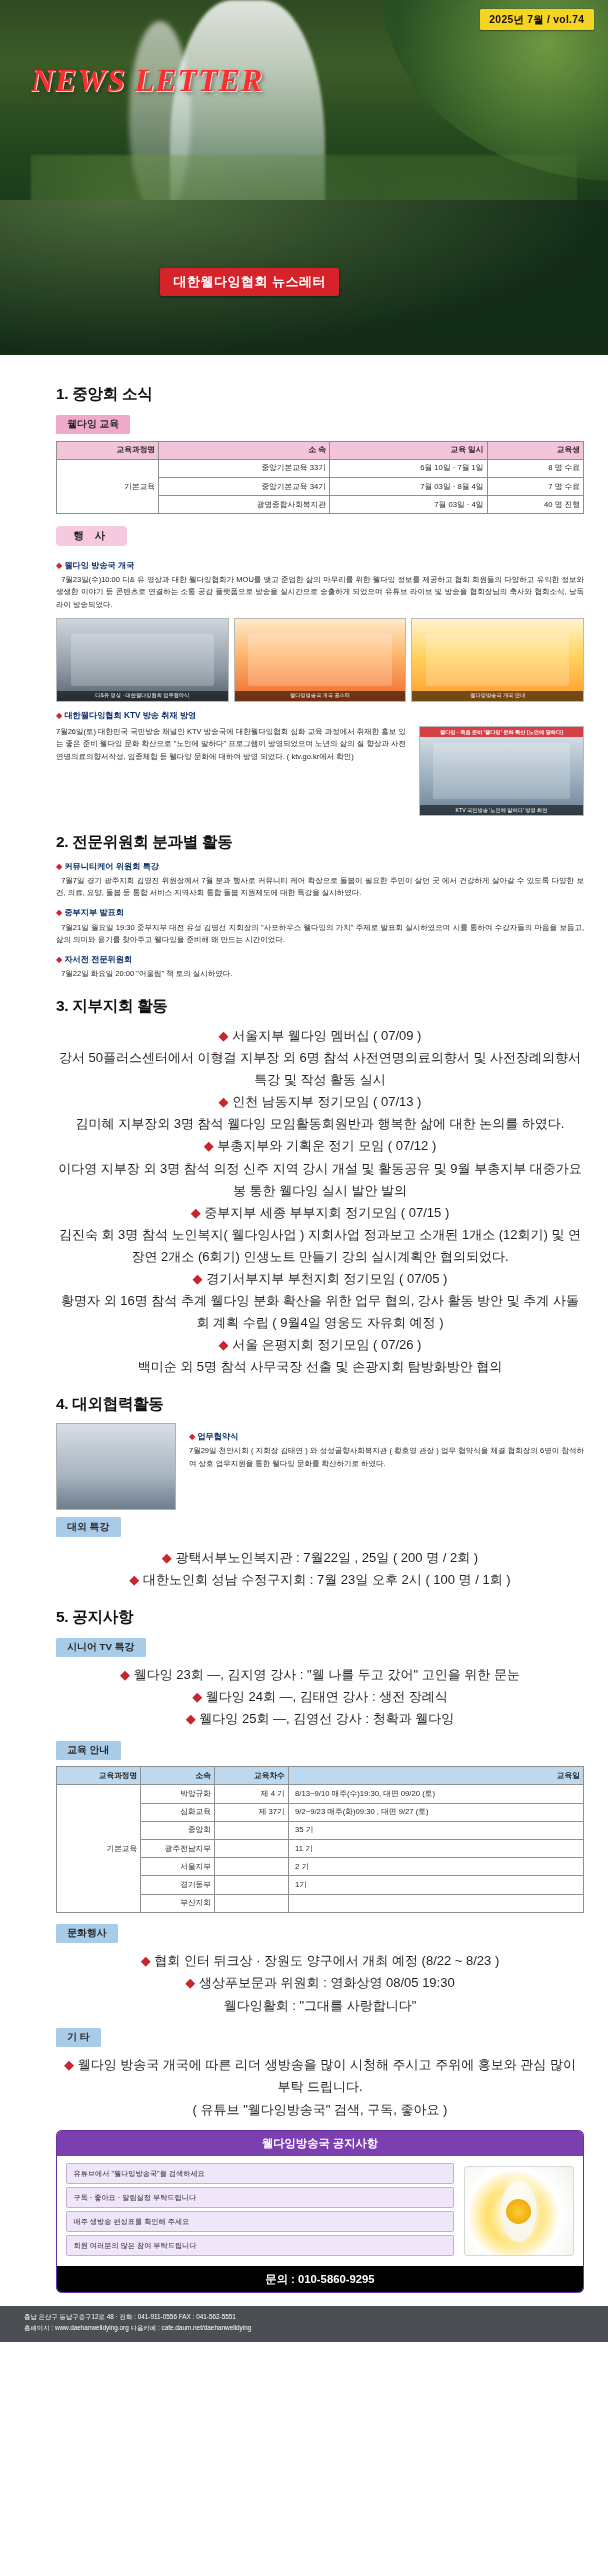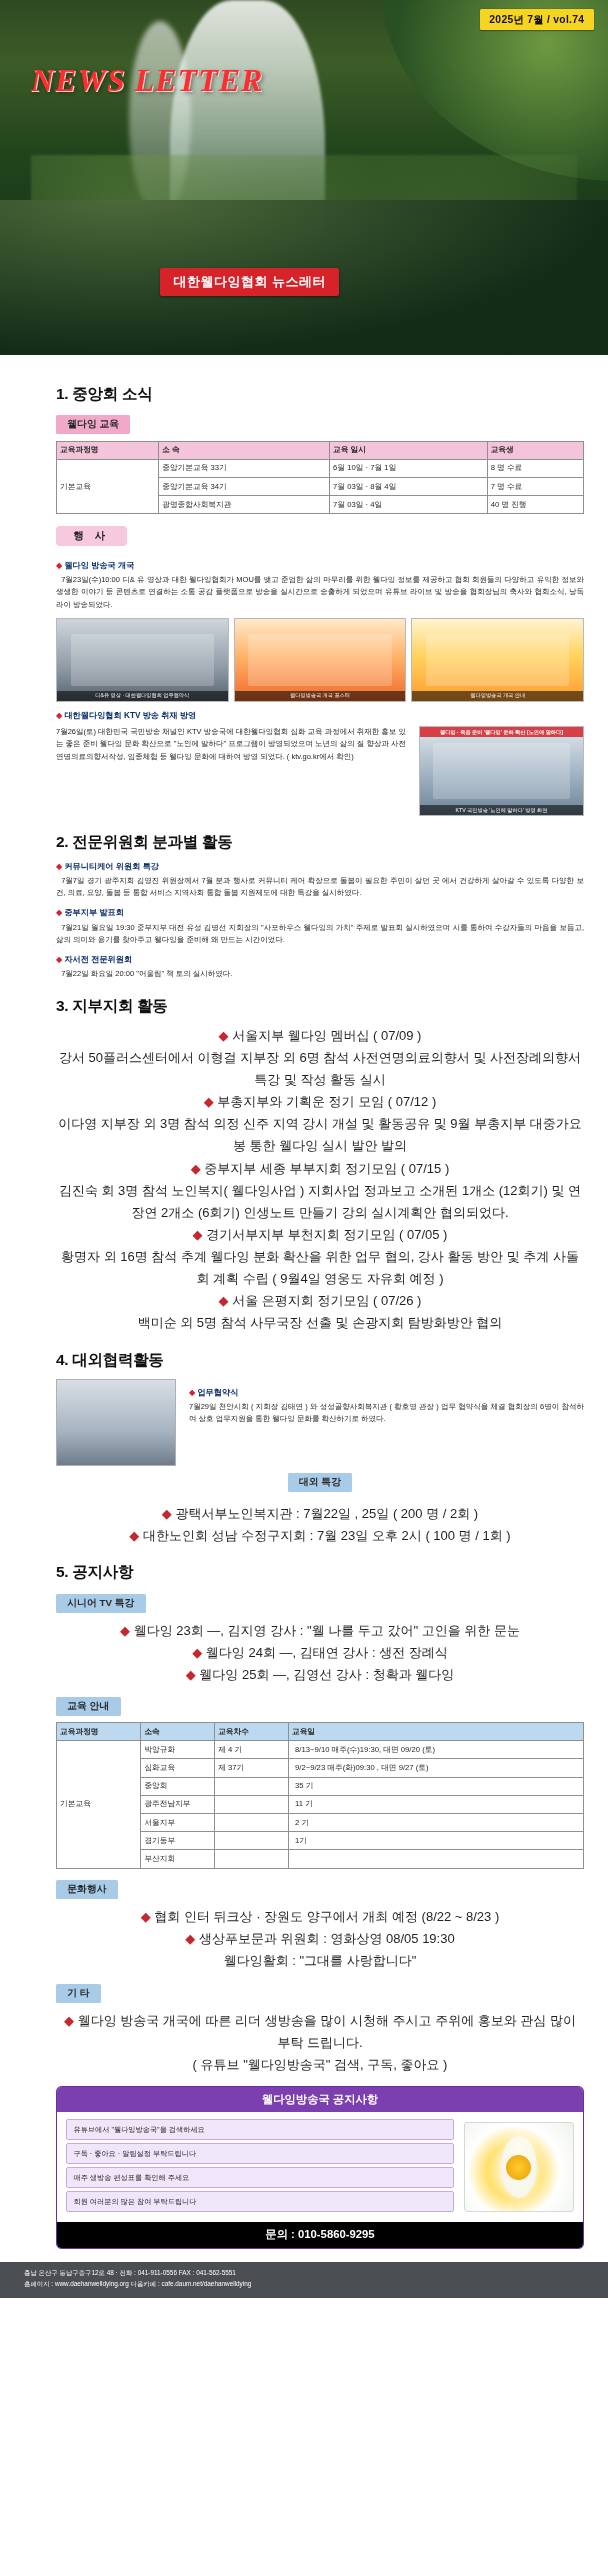--- a/index.html
+++ b/index.html
@@ -74,21 +74,21 @@
     letter-spacing:-0.3px;
   }
   .sec-sub{
     display:inline-block;background:#f0a9c8;color:#2a2a2a;font-size:9.8px;font-weight:bold;
     padding:3.1px 11.3px;border-radius:1.5px;margin:2.1px 0 6.2px 0;
   }
   .sec-sub.blue{background:#a8cbe8;}
 
   table.grid{border-collapse:collapse;width:100%;font-size:7.7px;}
   table.grid th,table.grid td{
-    border:0.5px solid #8f8f8f;padding:3.6px 3.1px;text-align:left;vertical-align:middle;
+    border:0.5px solid #8f8f8f;padding:3.6px 3.1px;text-align:right;vertical-align:middle;
   }
   table.grid th{background:#f3c4da;font-weight:bold;color:#262626;}
   table.grid.blue th{background:#bcd9ef;}
   table.grid td.left{text-align:left;padding-left:6.2px;}
 
   .ribbon{
     display:inline-block;background:#f6c9df;color:#1d1d1d;font-size:10.3px;font-weight:bold;
     padding:3.1px 17.5px;border-radius:4px;letter-spacing:4.1px;margin:11.3px 0 6.2px 0;
   }
 
@@ -273,20 +273,22 @@
     <div class="bullet">
       <span class="dia">◆</span><span>자서전 전문위원회</span>
     </div>
     <p class="para indent">7월22일 화요일 20:00 "어울림" 책 토의 실시하였다.</p>
 
     
     <h2 class="sec">3. 지부지회 활동</h2>
     <div class="dl">
       <span class="it" style="white-space:pre-line">서울지부 웰다잉 멤버십 ( 07/09 )
 강서 50플러스센터에서 이형걸 지부장 외 6명 참석 사전연명의료의향서 및 사전장례의향서 특강 및 작성 활동 실시</span>
+      <span class="it" style="white-space:pre-line">인천 남동지부 정기모임 ( 07/13 )
+김미혜 지부장외 3명 참석 웰다잉 모임활동회원반과 행복한 삶에 대한 논의를 하였다.</span>
       <span class="it" style="white-space:pre-line">부총지부와 기획운 정기 모임 ( 07/12 )
 이다영 지부장 외 3명 참석 의정 신주 지역 강시 개설 및 활동공유 및 9월 부총지부 대중가요 봉 통한 웰다잉 실시 발안 발의</span>
       <span class="it" style="white-space:pre-line">중부지부 세종 부부지회 정기모임 ( 07/15 )
 김진숙 회 3명 참석 노인복지( 웰다잉사업 ) 지회사업 정과보고 소개된 1개소 (12회기) 및 연장연 2개소 (6회기) 인생노트 만들기 강의 실시계획안 협의되었다.</span>
       <span class="it" style="white-space:pre-line">경기서부지부 부천지회 정기모임 ( 07/05 )
 황명자 외 16명 참석 추계 웰다잉 분화 확산을 위한 업무 협의, 강사 활동 방안 및 추계 사돌회 계획 수립 ( 9월4일 영웅도 자유회 예정 )</span>
       <span class="it" style="white-space:pre-line">서울 은평지회 정기모임 ( 07/26 )
 백미순 외 5명 참석 사무국장 선출 및 손광지회 탐방화방안 협의</span>
     </div>
 
@@ -295,21 +297,21 @@
     <div class="media-block">
       <div class="left-img ph-table"></div>
       <div class="right-txt">
         <div class="bullet">
           <span class="dia">◆</span><span>업무협약식</span>
         </div>
         <p class="para">7월29일 천안시회 ( 지회장 김태연 ) 와 성성골향사회복지관 ( 황호영 관장 ) 업무 협약식을 체결 협회장의 6명이 참석하여 상호 업무지원을 통한 웰다잉 문화를 확산하기로 하였다.</p>
       </div>
     </div>
 
-    <div style="text-align:center;margin:5.2px 0 4.1px 0;">
+    <div style="margin:5.2px 0 4.1px 0;">
       <span class="sec-sub blue">대외 특강</span>
     </div>
     <div class="dl">
       <span class="it">광택서부노인복지관 : 7월22일 , 25일 ( 200 명 / 2회 )</span>
       <span class="it">대한노인회 성남 수정구지회 : 7월 23일 오후 2시 ( 100 명 / 1회 )</span>
     </div>
 
     
     <h2 class="sec">5. 공지사항</h2>
 

